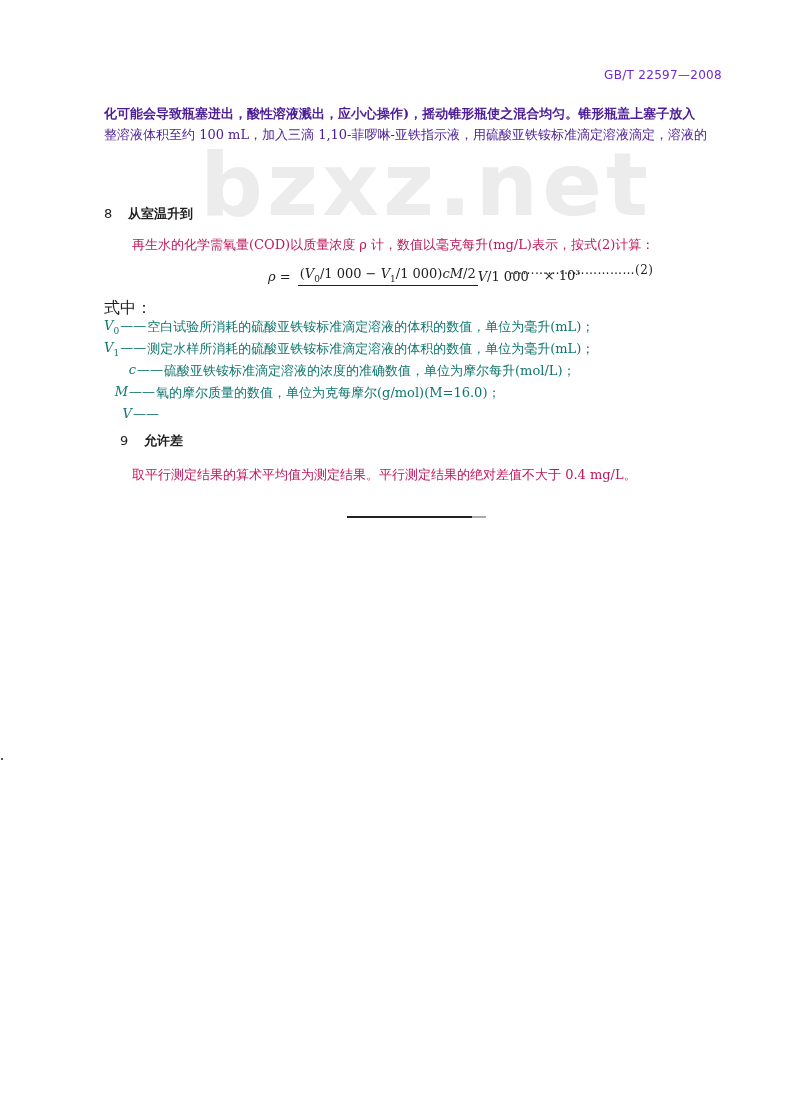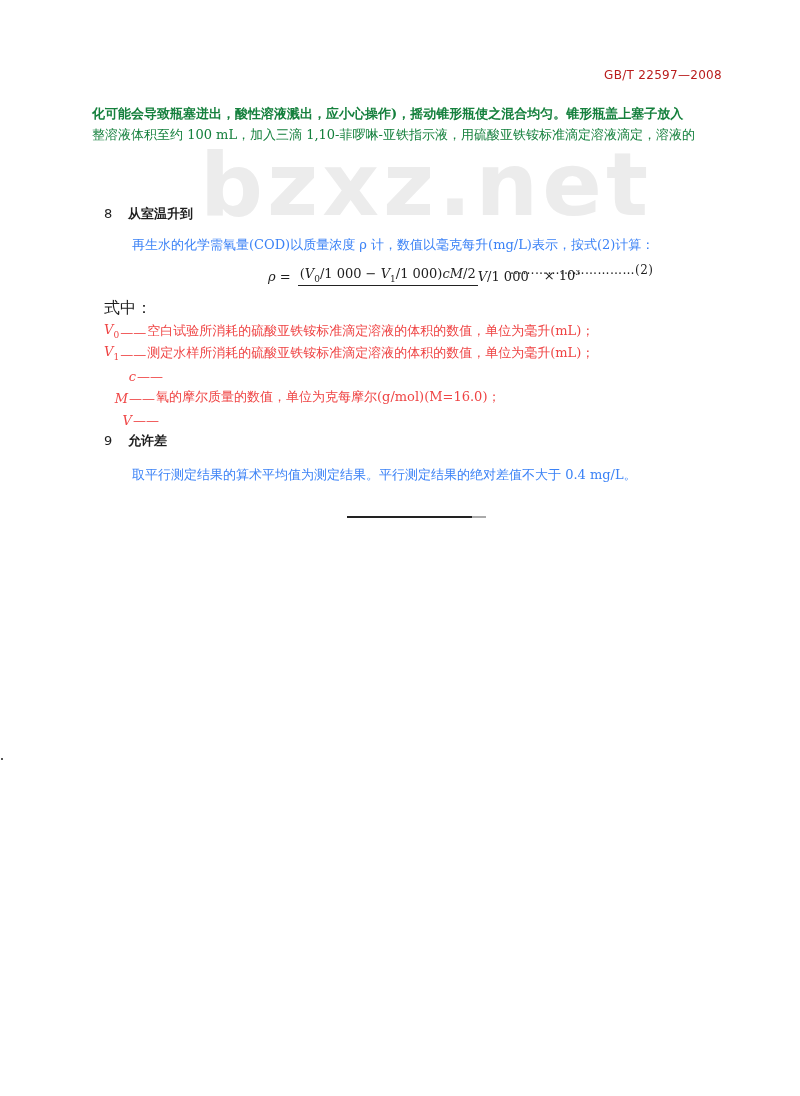--- a/index.html
+++ b/index.html
@@ -37,31 +37,31 @@
       width: 800px;
       height: 1096px;
       z-index: 1;
     }
     .std-header {
       position: absolute;
       right: 78px;
       top: 68px;
       font-family: "DejaVu Sans", "Liberation Sans", sans-serif;
       font-size: 12px;
-      color: #b91c1c;
+      color: #6d28d9;
       letter-spacing: 0.3px;
     }
     .para {
       position: absolute;
-      left: 92px;
+      left: 104px;
       width: 612px;
       font-size: 13px;
       line-height: 21px;
       text-align: justify;
-      color: #15803d;
+      color: #4c1d95;
     }
     .para-top {
       top: 103px;
       font-weight: normal;
     }
     .para-top .first-line {
       font-weight: bold;
     }
     .section-title {
       position: absolute;
@@ -70,26 +70,26 @@
       font-weight: bold;
       font-family: "DejaVu Sans", "Liberation Sans", sans-serif;
       color: #1e1e1e;
     }
     .section-title .num {
       display: inline-block;
       width: 24px;
       font-weight: normal;
     }
     .sec8 { top: 205px; }
-    .sec9 { top: 432px; }
+    .sec9 { top: 432px; margin-left: 16px; }
     .body-line {
       position: absolute;
       left: 132px;
       font-size: 13px;
-      color: #3b82f6;
+      color: #be185d;
       white-space: nowrap;
     }
     .intro8 { top: 236px; }
     .formula {
       position: absolute;
       left: 268px;
       top: 256px;
       height: 40px;
       display: flex;
       align-items: center;
@@ -138,24 +138,24 @@
     }
     .def-list {
       position: absolute;
       left: 104px;
       top: 318px;
       width: 620px;
     }
     .def-row {
       height: 22px;
       font-size: 13px;
-      color: #ef4444;
+      color: #0f766e;
       white-space: nowrap;
       display: flex;
-      align-items: flex-end;
+      align-items: flex-start;
     }
     .def-row .sym {
       display: inline-block;
       min-width: 14px;
       text-align: right;
       font-style: italic;
       font-family: "DejaVu Serif", "Liberation Serif", serif;
     }
     .def-row .sym sub { font-size: 9px; font-style: normal; }
     .def-row .dash {
@@ -231,20 +231,21 @@
       <span>空白试验所消耗的硫酸亚铁铵标准滴定溶液的体积的数值，单位为毫升(mL)；</span>
     </div>
     <div class="def-row">
       <span class="sym"><span>V</span><sub>1</sub></span>
       <span class="dash">——</span>
       <span>测定水样所消耗的硫酸亚铁铵标准滴定溶液的体积的数值，单位为毫升(mL)；</span>
     </div>
     <div class="def-row indent-c">
       <span class="sym"><span>c</span></span>
       <span class="dash">——</span>
+      <span>硫酸亚铁铵标准滴定溶液的浓度的准确数值，单位为摩尔每升(mol/L)；</span>
     </div>
     <div class="def-row indent-m">
       <span class="sym"><span>M</span></span>
       <span class="dash">——</span>
       <span>氧的摩尔质量的数值，单位为克每摩尔(g/mol)(M=16.0)；</span>
     </div>
     <div class="def-row indent-v">
       <span class="sym"><span>V</span></span>
       <span class="dash">——</span>
     </div>

